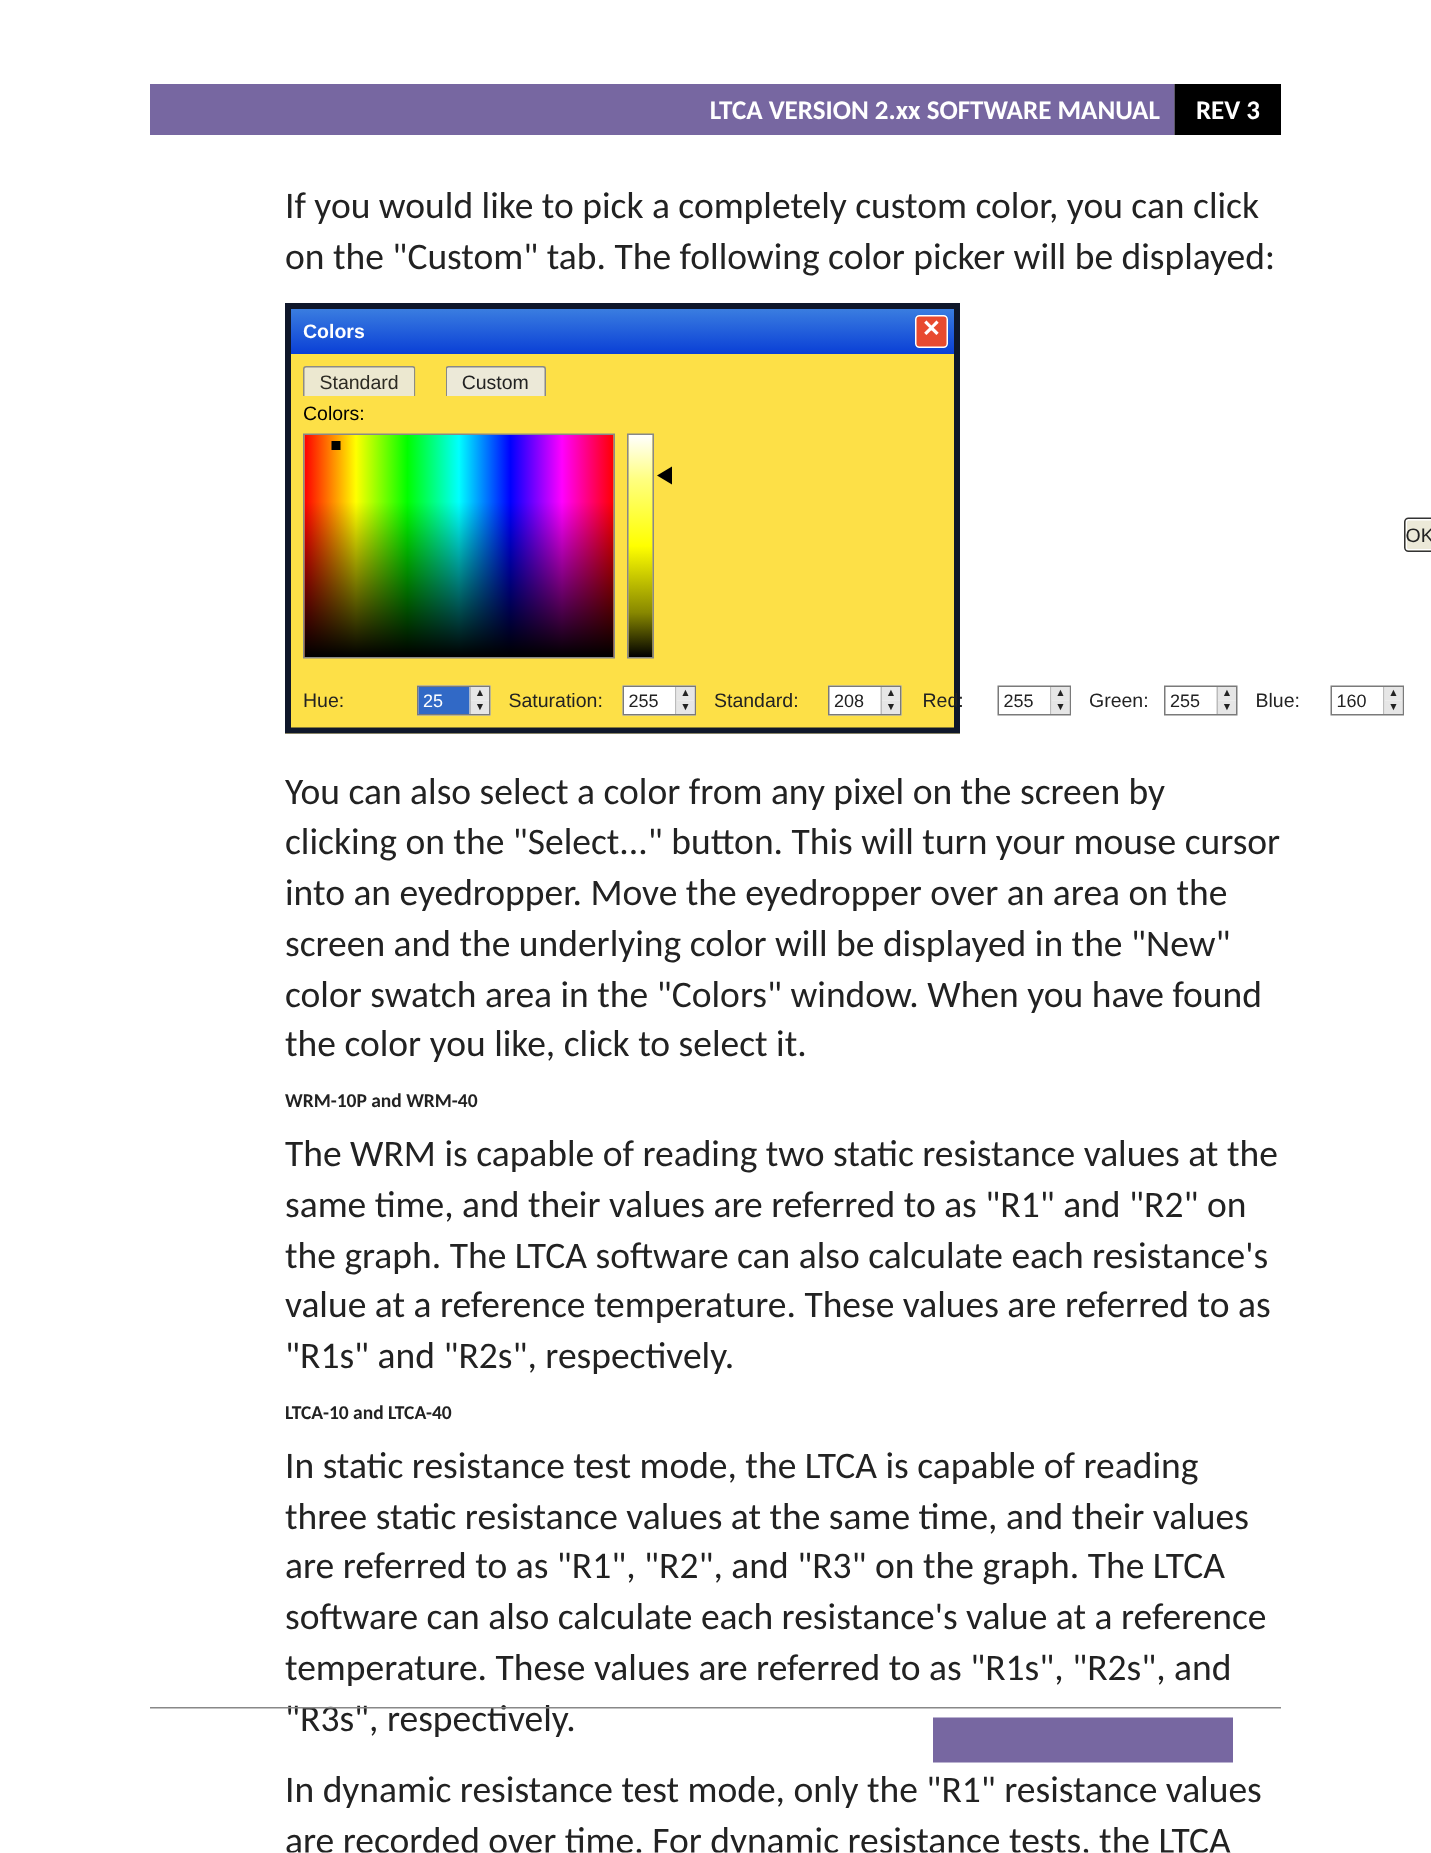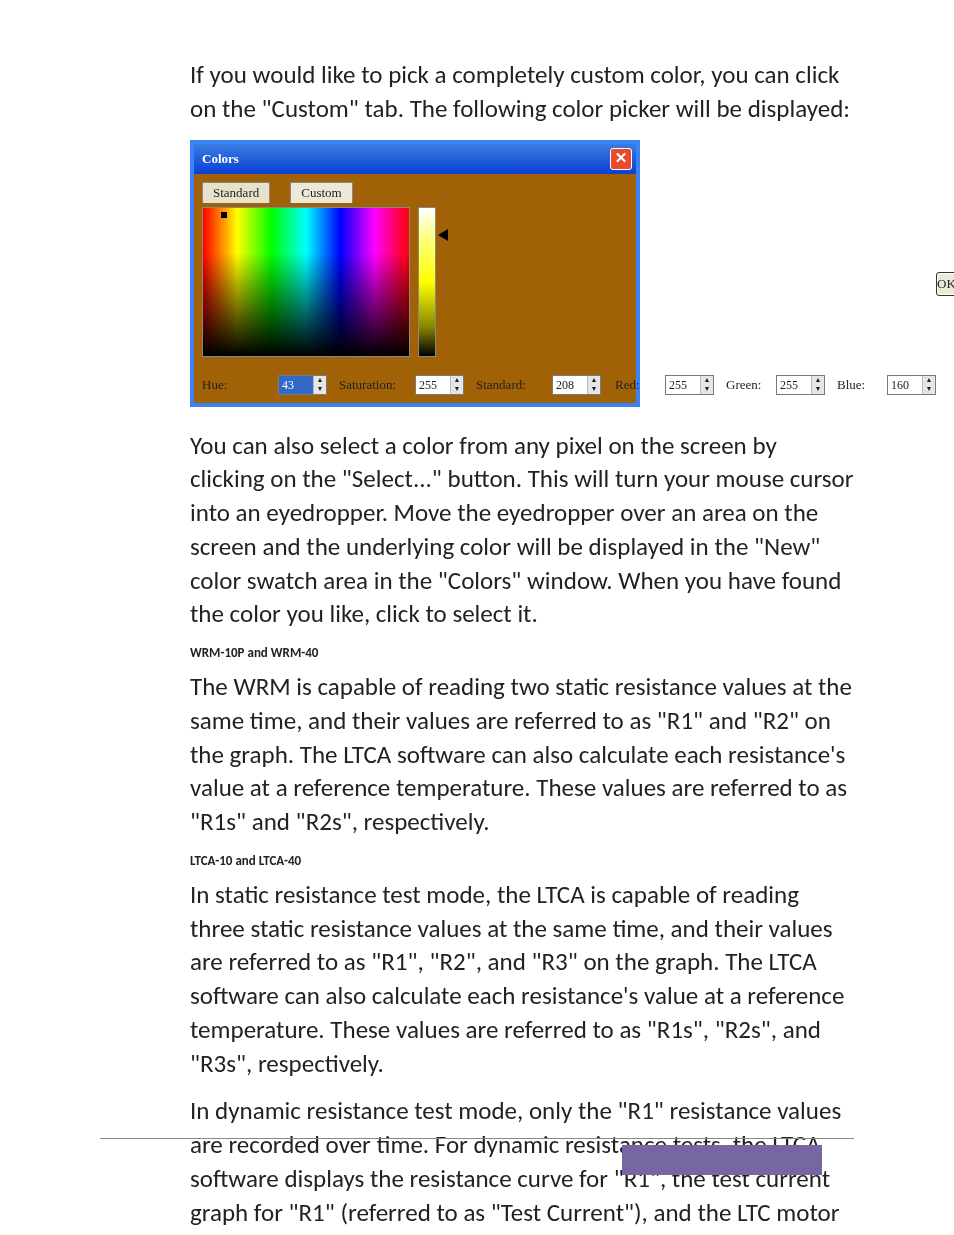--- a/index.html
+++ b/index.html
@@ -46,26 +46,26 @@
   }
   .section-heading {
     font-weight: 700;
     font-size: 13px;
     margin: 14px 0 10px 90px;
   }
 
   
   .dialog {
     width: 442px;
-    border: 4px solid #3b82f6;
+    border: 4px solid #0f172a;
     margin-left: 90px;
     margin-bottom: 22px;
-    font-family: Liberation Serif, serif;
-    font-size: 13px;
-    background: #a16207;
+    font-family: Liberation Sans, sans-serif;
+    font-size: 13px;
+    background: #fde047;
   }
   .dlg-titlebar {
     background: linear-gradient(#3a7de0, #0a3fd6);
     color: #fff;
     font-weight: 700;
     padding: 4px 4px 4px 8px;
     display: flex;
     justify-content: space-between;
     align-items: center;
   }
@@ -216,50 +216,55 @@
     color: #fff;
     font-size: 18px;
     padding: 4px 0 0 14px;
   }
 </style>
 </head>
 <body>
 
 <div class="page">
 
+  <div class="header-bar">
+    <div class="header-purple">LTCA VERSION 2.xx SOFTWARE MANUAL</div>
+    <div class="header-black">REV 3</div>
+  </div>
 
   <p class="body-text">If you would like to pick a completely custom color, you can click on the "Custom" tab. The following color picker will be displayed:</p>
 
   <div class="dialog">
     <div class="dlg-titlebar">
       <span>Colors</span>
       <div class="btn-close">
         <span>✕</span>
       </div>
     </div>
     <div class="dlg-body">
       <div class="dlg-left">
         <div class="dlg-tabs">
           <div class="dlg-tab inactive">Standard</div>
           <div class="dlg-tab active">Custom</div>
         </div>
+        <div class="dlg-label">Colors:</div>
         <div class="picker-row">
           <div class="picker-area">
             <div class="picker-cursor"></div>
           </div>
           <div class="lum-bar"></div>
           <div class="lum-arrow"></div>
         </div>
 
         <div class="hsl-rgb">
           <div class="col">
             <div class="field-row">
               <span class="lbl">Hue:</span>
               <span class="spin">
-                <span class="val sel">43</span>
+                <span class="val sel">25</span>
                 <span class="ctrl">
                     <span>▲</span>
                     <span>▼</span>
                   </span>
               </span>
             </div>
             <div class="field-row">
               <span class="lbl">Saturation:</span>
               <span class="spin">
                 <span class="val">255</span>

